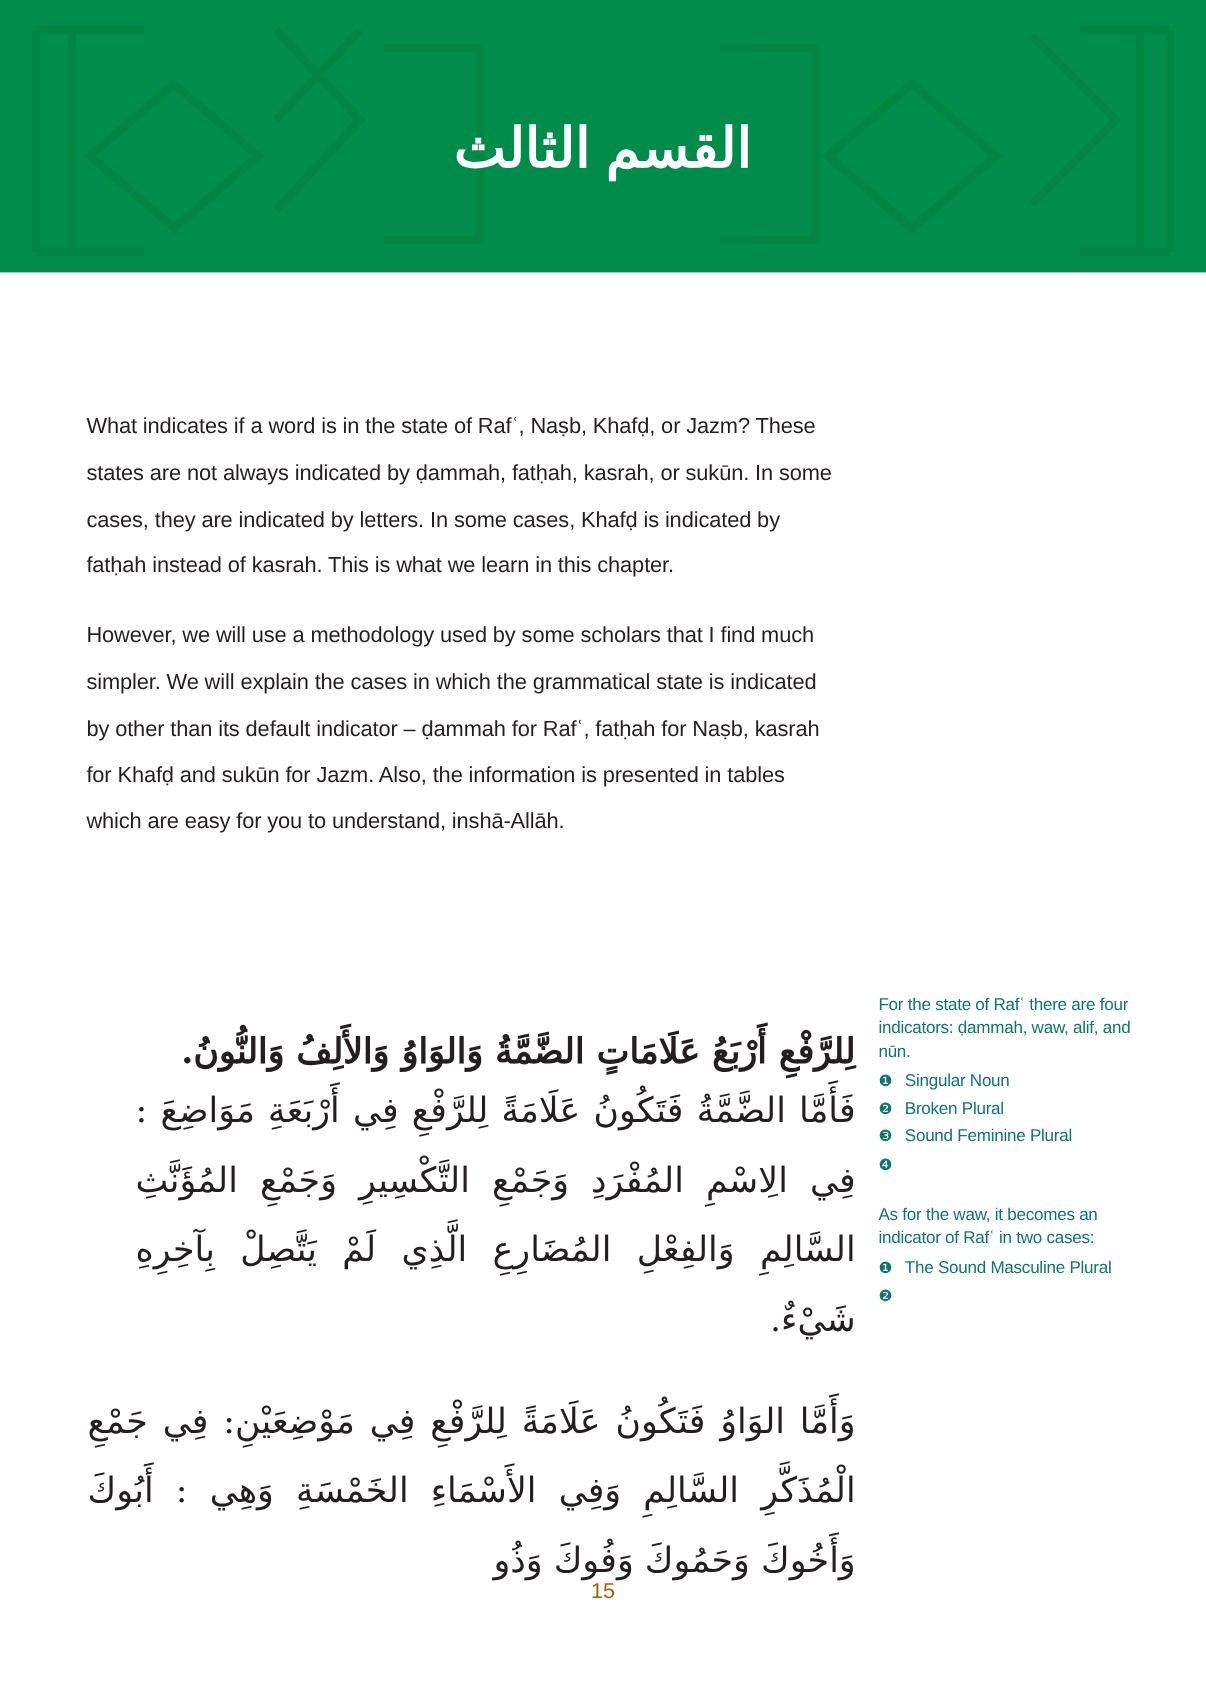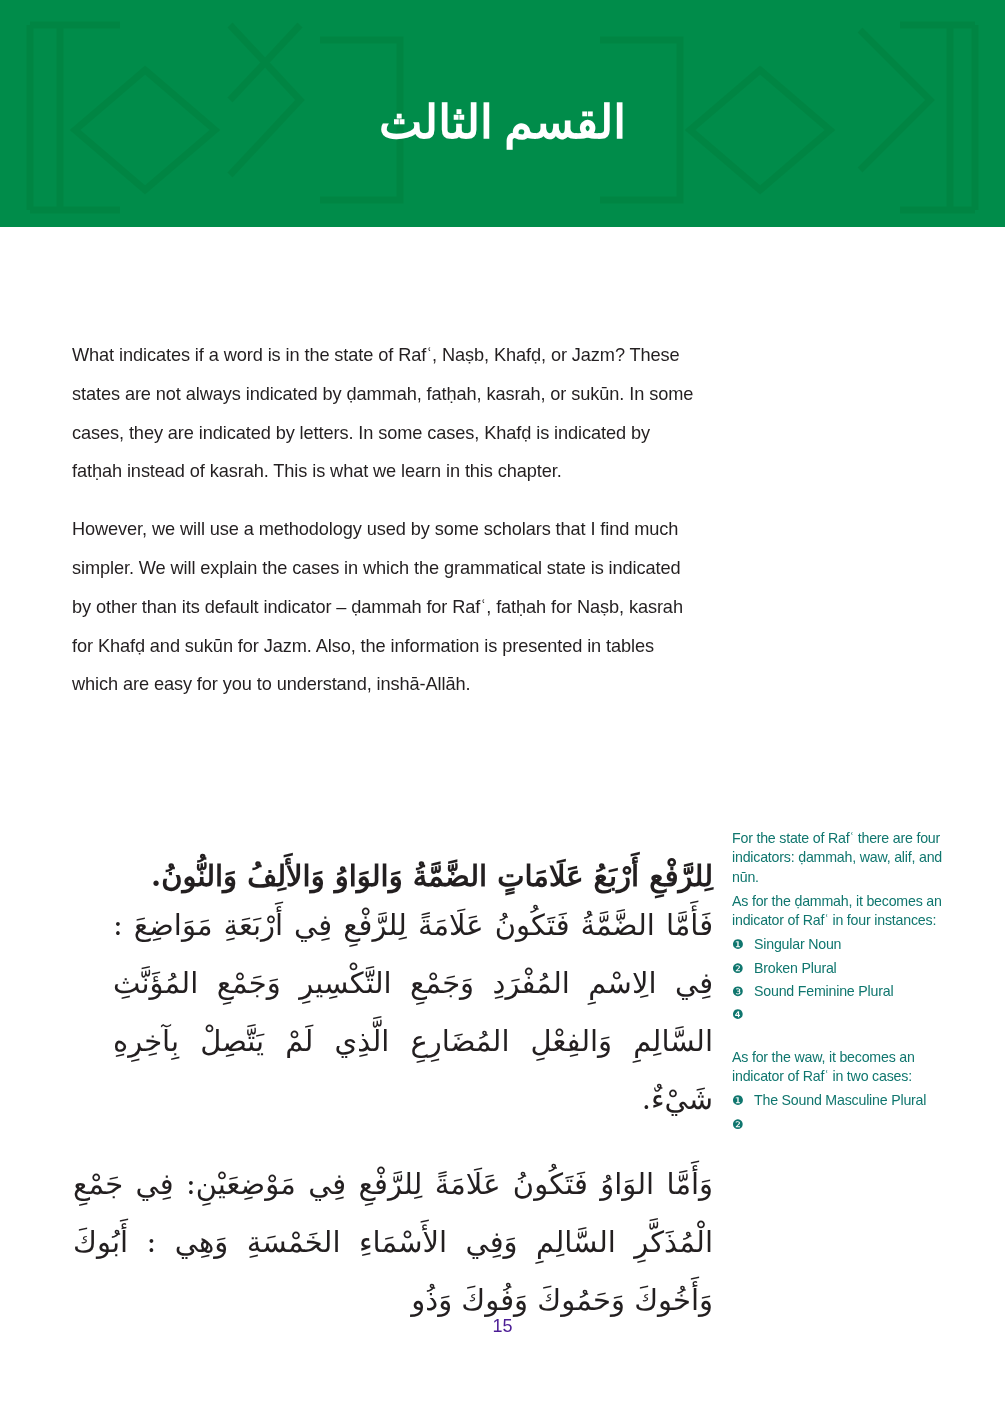--- a/index.html
+++ b/index.html
@@ -27,21 +27,21 @@
       position: absolute;
       left: 0; top: 0;
       width: 1005px; height: 227px;
     }
     .header-title {
       position: absolute;
       left: 0; right: 0;
       top: 88px;
       text-align: center;
       color: #ffffff;
-      font-family: Liberation Serif, serif;
+      font-family: Liberation Sans, sans-serif;
       font-weight: bold;
       font-size: 46px;
       line-height: 70px;
       direction: rtl;
     }
     .main {
       position: absolute;
       left: 72px;
       top: 336px;
       width: 630px;
@@ -105,21 +105,21 @@
     }
     .side-gap {
       height: 18px;
     }
     .page-number {
       position: absolute;
       left: 0; right: 0;
       top: 1316px;
       text-align: center;
       font-size: 18px;
-      color: #4c1d95;
+      color: #a16207;
     }
   </style>
 </head>
 <body>
 
 <div class="header">
   <svg class="header-pattern" viewBox="0 0 1005 227" preserveAspectRatio="none">
     <g fill="none" stroke="#00813f" stroke-width="7" opacity="0.55">
       <path d="M30 25 L30 210 M60 25 L60 210 M30 25 L120 25 M30 210 L120 210"></path>
       <path d="M145 70 L215 130 L145 190 L75 130 Z"></path>
@@ -138,21 +138,20 @@
   <p class="para">What indicates if a word is in the state of Rafʿ, Naṣb, Khafḍ, or Jazm? These states are not always indicated by ḍammah, fatḥah, kasrah, or sukūn. In some cases, they are indicated by letters. In some cases, Khafḍ is indicated by fatḥah instead of kasrah. This is what we learn in this chapter.</p>
   <p class="para">However, we will use a methodology used by some scholars that I find much simpler. We will explain the cases in which the grammatical state is indicated by other than its default indicator – ḍammah for Rafʿ, fatḥah for Naṣb, kasrah for Khafḍ and sukūn for Jazm. Also, the information is presented in tables which are easy for you to understand, inshā-Allāh.</p>
 </div>
 
 <div class="arabic-block arabic-line" id="ar1">لِلرَّفْعِ أَرْبَعُ عَلَامَاتٍ الضَّمَّةُ وَالوَاوُ وَالأَلِفُ وَالنُّونُ.</div>
 <div class="arabic-block arabic-wrap" id="ar2">فَأَمَّا الضَّمَّةُ فَتَكُونُ عَلَامَةً لِلرَّفْعِ فِي أَرْبَعَةِ مَوَاضِعَ : فِي الِاسْمِ المُفْرَدِ وَجَمْعِ التَّكْسِيرِ وَجَمْعِ المُؤَنَّثِ السَّالِمِ وَالفِعْلِ المُضَارِعِ الَّذِي لَمْ يَتَّصِلْ بِآخِرِهِ شَيْءٌ.</div>
 <div class="arabic-block arabic-wrap" id="ar3">وَأَمَّا الوَاوُ فَتَكُونُ عَلَامَةً لِلرَّفْعِ فِي مَوْضِعَيْنِ: فِي جَمْعِ الْمُذَكَّرِ السَّالِمِ وَفِي الأَسْمَاءِ الخَمْسَةِ وَهِي : أَبُوكَ وَأَخُوكَ وَحَمُوكَ وَفُوكَ وَذُو</div>
 
 <div class="sidebar">
   <p class="side-p">For the state of Rafʿ there are four indicators: ḍammah, waw, alif, and nūn.</p>
-  <p class="side-p">As for the ḍammah, it becomes an indicator of Rafʿ in four instances:</p>
   <ul class="side-list">
     <li>
       <span class="bullet">❶</span>
       <span>Singular Noun</span>
     </li>
     <li>
       <span class="bullet">❷</span>
       <span>Broken Plural</span>
     </li>
     <li>

